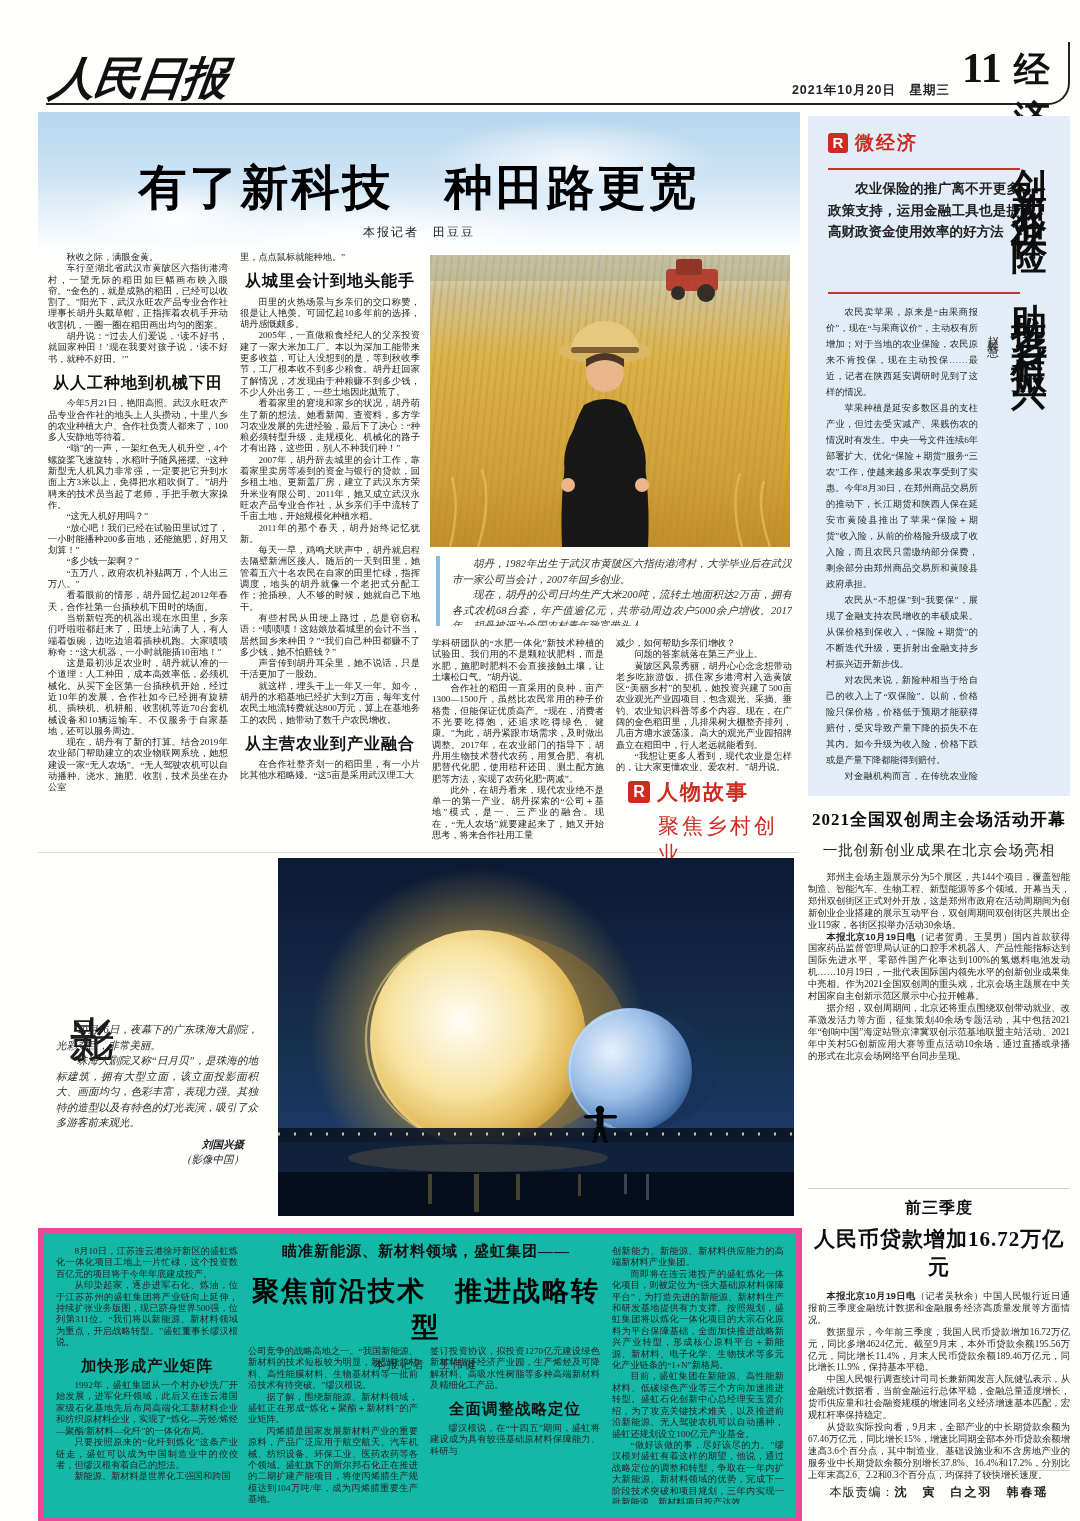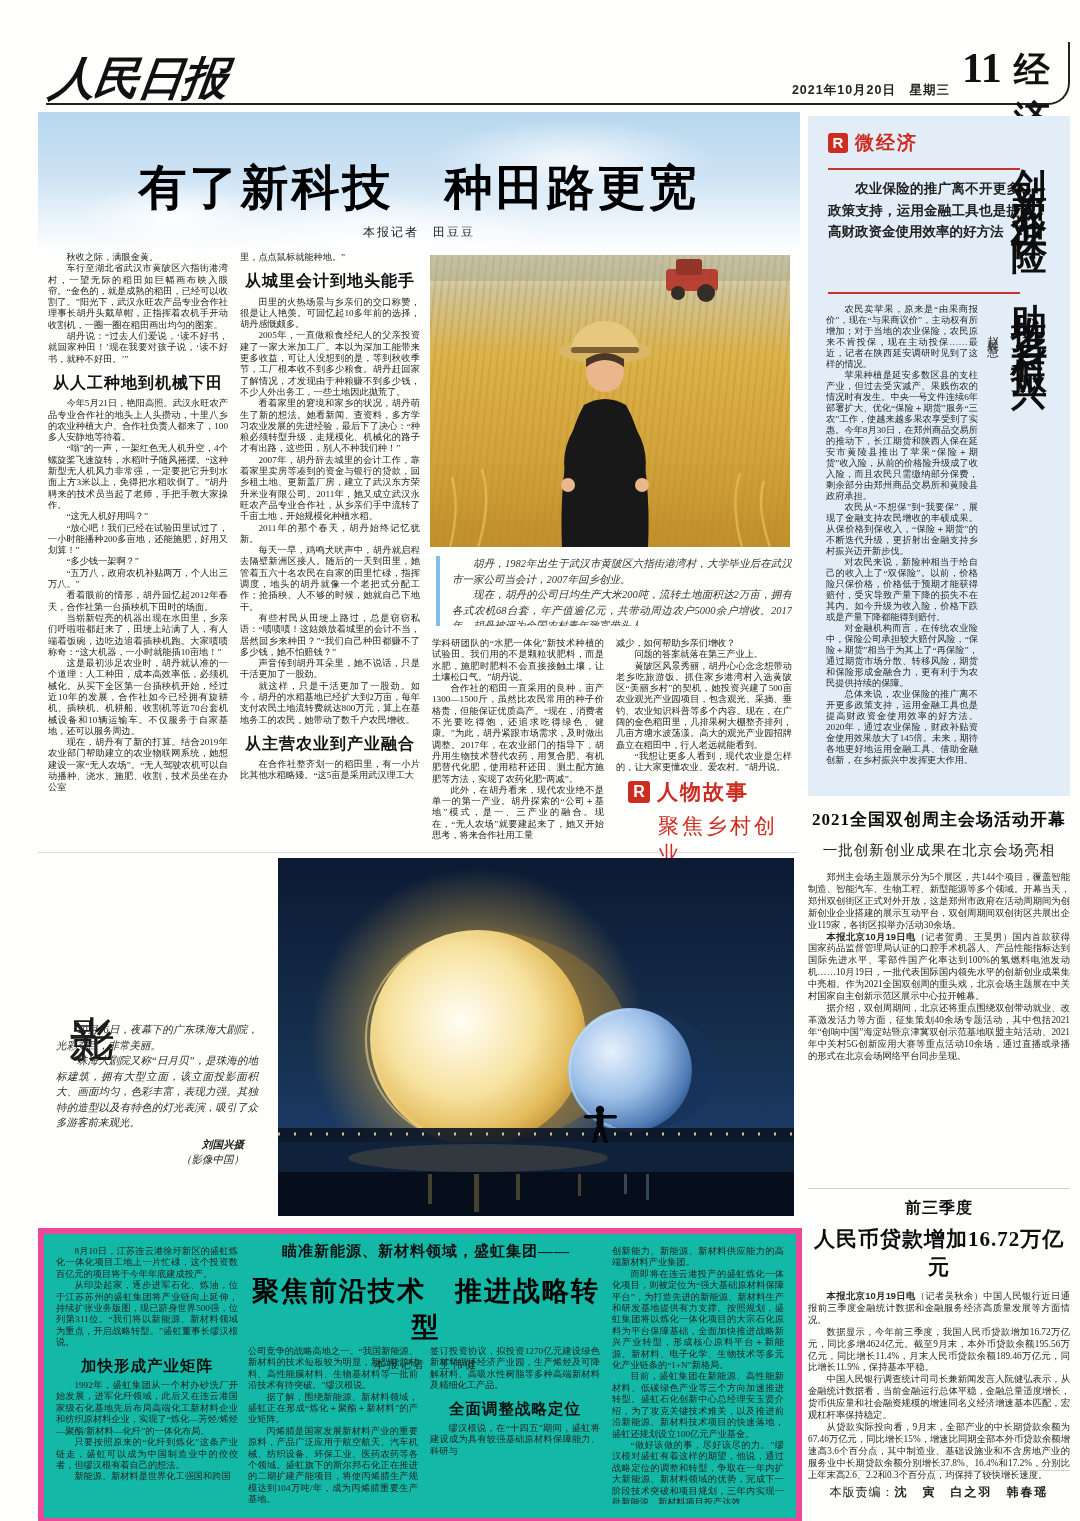--- a/index.html
+++ b/index.html
@@ -31,21 +31,21 @@
   .capbox .para{margin:0;text-indent:2em;}
   .rtag{display:inline-block;background:#cd2c20;color:#fff;font-weight:900;border-radius:3px;
         font-family:"Liberation Sans","DejaVu Sans",sans-serif;text-align:center;}
   .storytag1{color:#cd2c20;font-weight:900;font-size:21px;font-family:Liberation Mono, monospace;letter-spacing:2px;}
   .storytag2{color:#cd2c20;font-size:21px;letter-spacing:3px;}
   
   .microbox{background:#e2edf7;}
   .microlabel{color:#cd2c20;font-weight:900;font-size:19px;font-family:"Liberation Sans","DejaVu Sans",sans-serif;letter-spacing:2px;}
   .redrule{background:#c6352b;height:2px;}
   .microintro{font-size:13.5px;line-height:21.5px;font-weight:700;text-align:justify;color:#222;text-indent:2em;}
-  .microbody{font-size:9.2px;line-height:11px;text-align:justify;color:#2a2a2a;}
+  .microbody{font-size:9.2px;line-height:16px;text-align:justify;color:#2a2a2a;}
   .microbody .para{margin:0;text-indent:2em;}
   .vhead{writing-mode:vertical-rl;font-size:36px;font-weight:900;letter-spacing:14px;color:#0d0d0d;}
   .vauthor{writing-mode:vertical-rl;font-size:12px;letter-spacing:5px;color:#333;}
   .sbtitle{font-size:17px;font-weight:900;text-align:center;letter-spacing:1px;color:#0d0d0d;}
   .sbsub{font-size:14.5px;text-align:center;letter-spacing:1px;color:#222;}
   .sbbody{font-size:9.3px;line-height:11.9px;text-align:justify;color:#262626;}
   .sbbody .para{margin:0;text-indent:2em;}
   .sbbody strong{font-family:"Liberation Sans","DejaVu Sans",sans-serif;}
   .gdiv{background:#aaa;height:1px;}
   .credits{font-size:12px;color:#222;text-align:center;letter-spacing:1px;}
@@ -151,21 +151,21 @@
       <p class="para cont">里，点点鼠标就能种地。”</p>
       <h3 class="colhead">从城里会计到地头能手</h3>
       <p class="para">田里的火热场景与乡亲们的交口称赞，很是让人艳羡。可回忆起10多年前的选择，胡丹感慨颇多。</p>
       <p class="para">2005年，一直做粮食经纪人的父亲投资建了一家大米加工厂。本以为深加工能带来更多收益，可让人没想到的是，等到秋收季节，工厂根本收不到多少粮食。胡丹赶回家了解情况，才发现由于种粮赚不到多少钱，不少人外出务工，一些土地因此抛荒了。</p>
       <p class="para">看着家里的窘境和家乡的状况，胡丹萌生了新的想法。她看新闻、查资料，多方学习农业发展的先进经验，最后下了决心：“种粮必须转型升级，走规模化、机械化的路子才有出路，这些田，别人不种我们种！”</p>
       <p class="para">2007年，胡丹辞去城里的会计工作，靠着家里卖房等凑到的资金与银行的贷款，回乡租土地、更新盖厂房，建立了武汉东方荣升米业有限公司。2011年，她又成立武汉永旺农产品专业合作社，从乡亲们手中流转了千亩土地，开始规模化种植水稻。</p>
       <p class="para">2011年的那个春天，胡丹始终记忆犹新。</p>
       <p class="para">每天一早，鸡鸣犬吠声中，胡丹就启程去隔壁新洲区接人。随后的一天到田里，她管着五六十名农民在自家的田里忙碌，指挥调度，地头的胡丹就像一个老把式分配工作；抢插秧、人不够的时候，她就自己下地干。</p>
       <p class="para">有些村民从田埂上路过，总是窃窃私语：“啧啧啧！这姑娘放着城里的会计不当，居然回乡来种田？”“我们自己种田都赚不了多少钱，她不怕赔钱？”</p>
       <p class="para">声音传到胡丹耳朵里，她不说话，只是干活更加了一股劲。</p>
-      <p class="para">就这样，只是干活更加了一股劲。如今，胡丹的水稻基地已经扩大到2万亩，每年支付农民土地流转费就达800万元，算上在基地务工的农民，她带动了数千户农民增收。</p>
+      <p class="para">就这样，埋头干上一年又一年。如今，胡丹的水稻基地已经扩大到2万亩，每年支付农民土地流转费就达800万元，算上在基地务工的农民，她带动了数千户农民增收。</p>
       <h3 class="colhead">从主营农业到产业融合</h3>
       <p class="para">在合作社整齐划一的稻田里，有一小片比其他水稻略矮。“这5亩是采用武汉理工大</p>
     </div>
   <div class="abs ncol" style="left:432px;top:638px;width:172px;height:208px;">
       <p class="para cont">学科研团队的“水肥一体化”新技术种植的试验田。我们用的不是颗粒状肥料，而是水肥，施肥时肥料不会直接接触土壤，让土壤松口气。”胡丹说。</p>
       <p class="para">合作社的稻田一直采用的良种，亩产1300—1500斤，虽然比农民常用的种子价格贵，但能保证优质高产。“现在，消费者不光要吃得饱，还追求吃得绿色、健康。”为此，胡丹紧跟市场需求，及时做出调整。2017年，在农业部门的指导下，胡丹用生物技术替代农药，用复合肥、有机肥替代化肥，使用秸秆还田、测土配方施肥等方法，实现了农药化肥“两减”。</p>
       <p class="para">此外，在胡丹看来，现代农业绝不是单一的第一产业。胡丹探索的“公司＋基地”模式，是一、三产业的融合。现在，“无人农场”就要建起来了，她又开始思考，将来合作社用工量</p>
     </div>
   <div class="abs ncol" style="left:616px;top:638px;width:176px;height:134px;">
       <p class="para cont">减少，如何帮助乡亲们增收？</p>
@@ -326,18 +326,18 @@
         <p class="para">丙烯腈是国家发展新材料产业的重要原料，产品广泛应用于航空航天、汽车机械、纺织设备、环保工业、医药农药等各个领域。盛虹旗下的斯尔邦石化正在推进的二期扩建产能项目，将使丙烯腈生产规模达到104万吨/年，成为丙烯腈重要生产基地。</p>
       </div>
     <div class="abs bcol" style="left:386px;top:112px;width:170px;height:158px;">
         <p class="para cont">签订投资协议，拟投资1270亿元建设绿色新材料循环经济产业园，生产烯烃及可降解材料、高吸水性树脂等多种高端新材料及精细化工产品。</p>
         <h3 class="colhead">全面调整战略定位</h3>
         <p class="para">缪汉根说，在“十四五”期间，盛虹将建设成为具有较强基础原材料保障能力、科研与</p>
       </div>
     <div class="abs bcol" style="left:568px;top:12px;width:172px;height:258px;">
         <p class="para cont">创新能力、新能源、新材料供应能力的高端新材料产业集团。</p>
         <p class="para">而即将在连云港投产的盛虹炼化一体化项目，则被定位为“强大基础原材料保障平台”，为打造先进的新能源、新材料生产和研发基地提供有力支撑。按照规划，盛虹集团将以炼化一体化项目的大宗石化原料为平台保障基础，全面加快推进战略新兴产业转型，形成核心原料平台＋新能源、新材料、电子化学、生物技术等多元化产业链条的“1+N”新格局。</p>
-        <p class="para">目前，盛虹集团在新能源、高性能新材料、低碳绿色产业等三个方向加速推进转型。盛虹石化创新中心总经理安玉贤介绍，为了攻克关键技术难关，以及推进前沿新能源、新材料技术项目的快速落地，盛虹还规划设立100亿元产业基金。</p>
+        <p class="para">目前，盛虹集团在新能源、高性能新材料、低碳绿色产业等三个方向加速推进转型。盛虹石化创新中心总经理安玉贤介绍，为了攻克关键技术难关，以及推进前沿新能源、无人驾驶农机可以自动播种，盛虹还规划设立100亿元产业基金。</p>
         <p class="para">“做好该做的事，尽好该尽的力。”缪汉根对盛虹有着这样的期望，他说，通过战略定位的调整和转型，争取在一年内扩大新能源、新材料领域的优势，完成下一阶段技术突破和项目规划，三年内实现一批新能源、新材料项目投产达效。</p>
       </div>
   </div>
 
 </div>
 
 </body></html>

